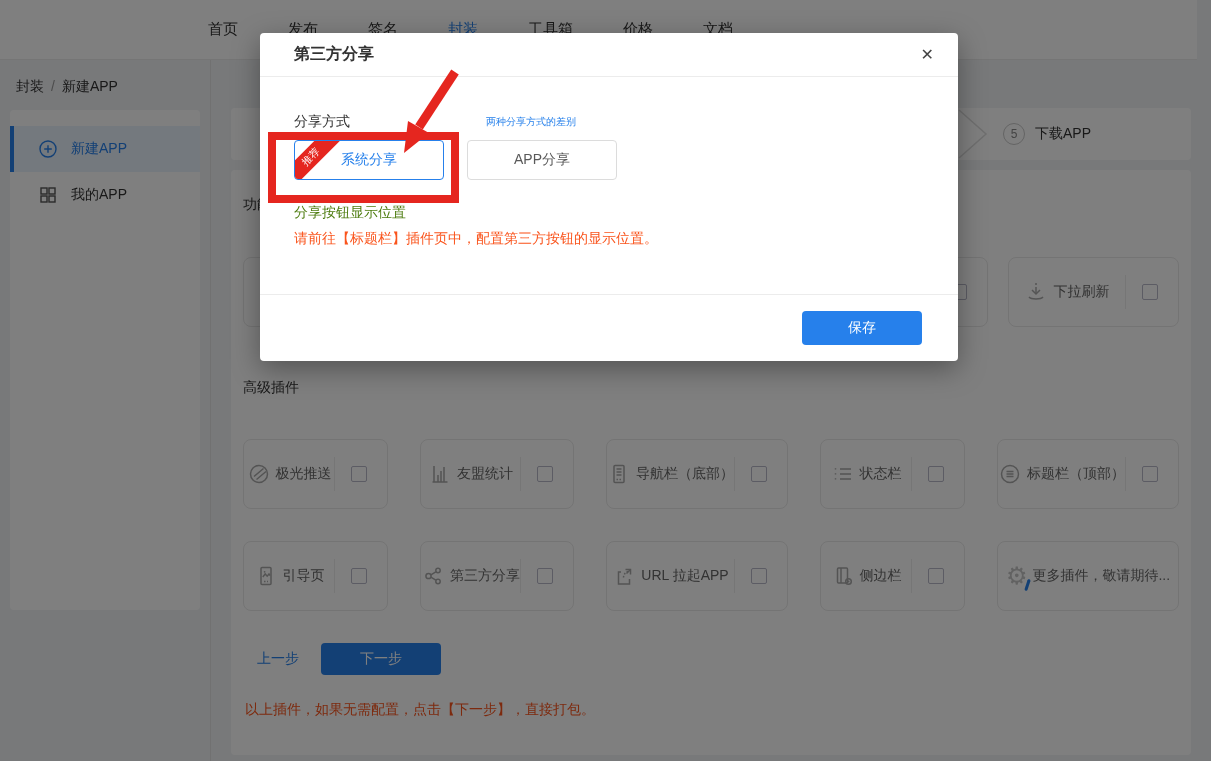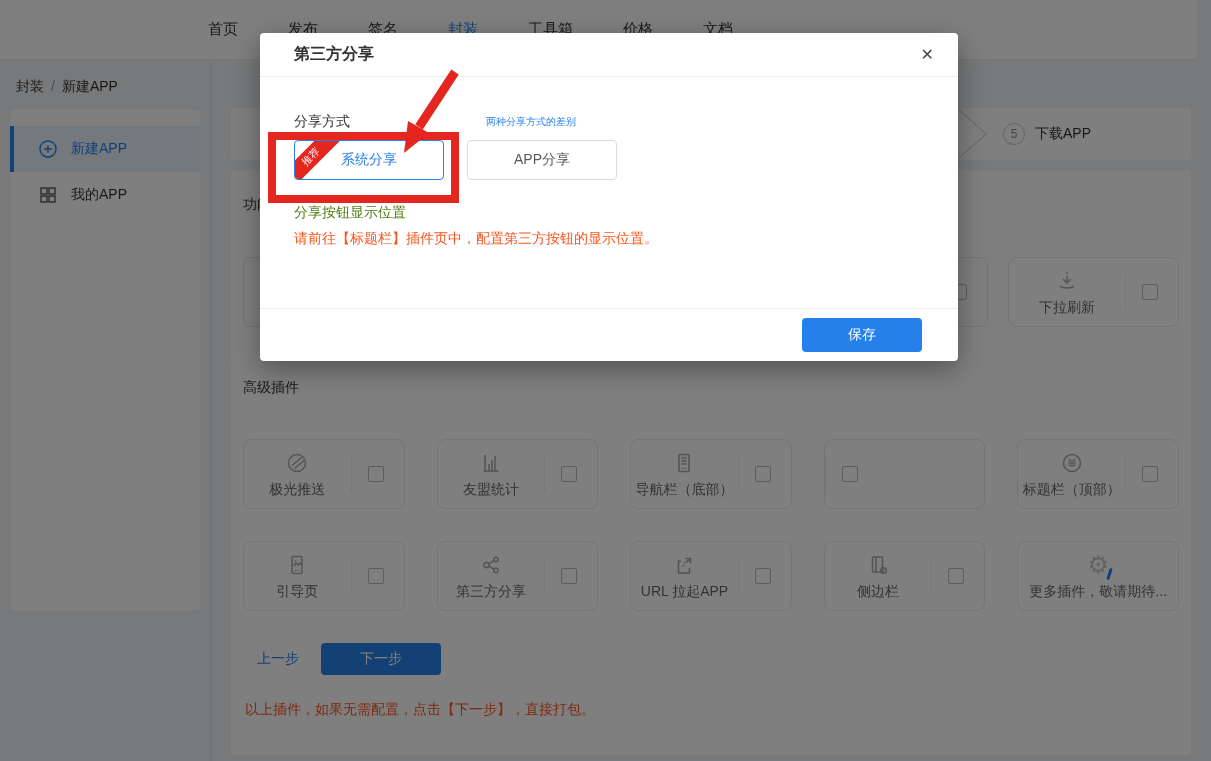--- a/index.html
+++ b/index.html
@@ -31,21 +31,21 @@
   .step-label { font-size:14px; color:#333; }
 
   
   .content { position:absolute; left:231px; top:170px; width:960px; height:585px; background:#fff; border-radius:4px; padding:26px 12px 0 12px; z-index:1; }
   .section-title { font-size:14px; color:#333; }
   .grid { display:grid; grid-template-columns:repeat(5,1fr); gap:20px; }
   .grid.func { margin-top:43px; }
   .title-adv { margin-top:52px; }
   .grid.adv { margin-top:42px;gap:32px; }
   .plugin-card { height:70px; border:1px solid #e8e8e8; border-radius:8px; display:flex; align-items:center; background:#fff; }
-  .pc-main { flex:1; display:flex; flex-direction:column; align-items:center; justify-content:center; gap:5px; }
+  .pc-main { flex:1; display:flex; align-items:center; justify-content:center; gap:5px; }
   .pc-icon { height:26px; display:flex; align-items:center; justify-content:center; color:#a8a8a8; position:relative; }
   .pc-label { font-size:14px; color:#666; white-space:nowrap; }
   .pc-divider { width:1px; height:34px; background:#ececec; }
   .pc-check { width:16px; height:16px; border:1px solid #b9b9c9; border-radius:2px; background:#fff; margin:0 20px 0 16px; cursor:pointer; flex:none; }
   .gear-glyph { font-size:24px; color:#c5c5c5; line-height:24px; }
   .gear-accent { position:absolute; right:-2px; bottom:-2px; width:3px; height:12px; background:#2680eb; transform:rotate(18deg); border-radius:2px; }
 
   .btn-row { display:flex; align-items:center; margin-top:32px; padding-left:14px; gap:22px; }
   .link-prev { color:#2680eb; font-size:14px; cursor:pointer; }
   .btn-next { width:120px; height:32px; background:#2680eb; color:#fff; border:none; border-radius:4px; font-size:14px; cursor:pointer; }
@@ -61,21 +61,21 @@
   .modal-close { font-size:16px; color:#444; font-weight:bold; cursor:pointer; }
   .modal-body { padding:36px 52px 0 34px; }
   .row-label { display:flex; align-items:center; font-size:14px; color:#333; }
   .diff-link { color:#2680eb; margin-left:136px; cursor:pointer; font-size:10px; }
   .opt-row { display:flex; gap:23px; margin-top:9px; }
   .opt-btn { width:150px; height:40px; border:1px solid #dcdcdc; border-radius:4px; background:#fff; font-size:14px; color:#595959; position:relative; overflow:hidden; display:flex; align-items:center; justify-content:center; cursor:pointer; }
   .opt-btn.selected { border-color:#2680eb; color:#2680eb; }
   .ribbon { position:absolute; top:7px; left:-17px; width:66px; transform:rotate(-45deg); background:#e5261f; color:#fff; font-size:10px; text-align:center; padding:2px 0; }
   .pos-label { margin-top:24px; font-size:14px; color:#4d7c0f; }
   .pos-note { margin-top:8px; font-size:14px; color:#fa541c; }
-  .modal-footer { position:absolute; left:0; right:0; bottom:0; height:53px; border-top:1px solid #ececec; display:flex; align-items:center; justify-content:flex-end; padding-right:36px; }
+  .modal-footer { position:absolute; left:0; right:0; bottom:0; height:67px; border-top:1px solid #ececec; display:flex; align-items:center; justify-content:flex-end; padding-right:36px; }
   .btn-save { width:120px; height:34px; background:#2680eb; color:#fff; border:none; border-radius:4px; font-size:14px; cursor:pointer; }
 
   
   .annotation { position:absolute; inset:0; z-index:10; pointer-events:none; }
 </style>
 </head>
 <body>
 
 <div id="screen">
 
@@ -214,20 +214,29 @@
                 <path d="M9.5 7h5M9.5 10h5M9.5 13h5"></path>
                 <path d="M9.5 17.5h5" stroke-dasharray="1.5 1.5"></path>
               </svg>
           </span>
           <span class="pc-label">导航栏（底部）</span>
         </div>
         <div class="pc-divider"></div>
         <div class="pc-check"></div>
       </div>
       <div class="plugin-card">
+        <div class="pc-main">
+          <span class="pc-icon">
+            <svg width="24" height="24" viewBox="0 0 24 24" fill="none" stroke="#a8a8a8" stroke-width="1.5">
+                <path d="M9 7h11M9 12h11M9 17h11"></path>
+                <path d="M4.5 6.2v1.6M4.5 11.2v1.6M4.5 16.2v1.6" stroke-dasharray="1.2 1.2"></path>
+              </svg>
+          </span>
+          <span class="pc-label">状态栏</span>
+        </div>
         <div class="pc-divider"></div>
         <div class="pc-check"></div>
       </div>
       <div class="plugin-card">
         <div class="pc-main">
           <span class="pc-icon">
             <svg width="24" height="24" viewBox="0 0 24 24" fill="none" stroke="#a8a8a8" stroke-width="1.5">
                 <circle cx="12" cy="12" r="8.5"></circle>
                 <path d="M8.5 9.5h7M8.5 12h7M8.5 14.5h7"></path>
               </svg>

